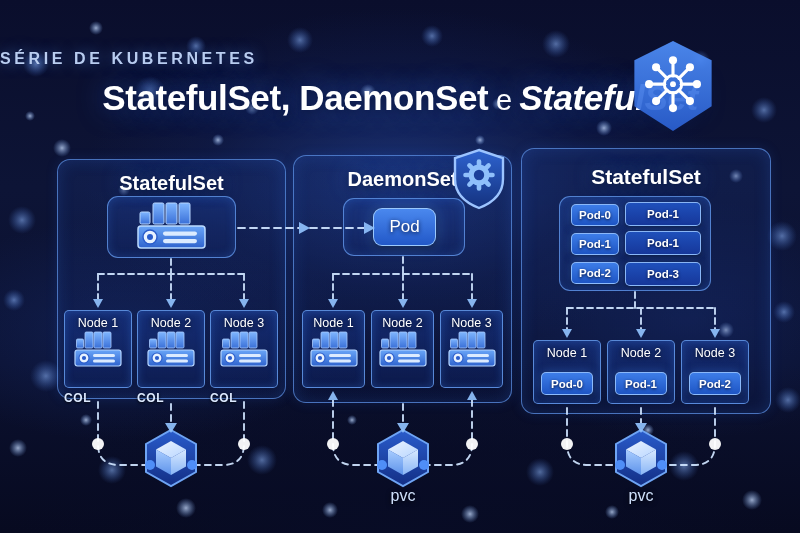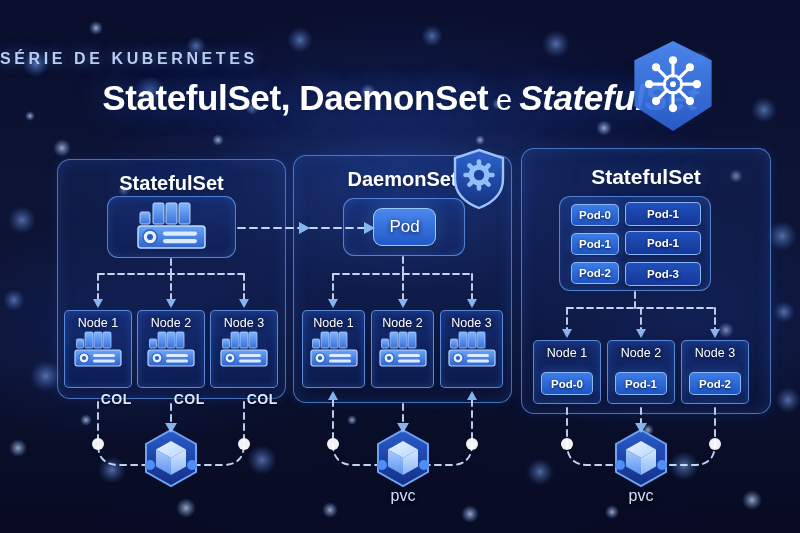--- a/index.html
+++ b/index.html
@@ -98,22 +98,22 @@
     border-radius:9px;
     border:1.6px solid rgba(160,205,255,.95);
     background:linear-gradient(180deg,#4a88ee 0%,#2258c8 100%);
     box-shadow:0 2px 8px rgba(0,0,0,.55), 0 0 14px rgba(80,150,255,.55);
     display:flex; align-items:center; justify-content:center;
     color:#fff; font-weight:400; font-size:17px;
     text-shadow:0 1px 4px rgba(4,14,46,.95);
   }
   
   .coltag {
-    position:absolute; text-align:right;
-    color:#dce9ff; font-size:14px; font-weight:700; letter-spacing:.6px;
+    position:absolute; text-align:left;
+    color:#dce9ff; font-size:12px; font-weight:700; letter-spacing:.6px;
     text-shadow:0 1px 3px rgba(0,0,0,.9);
   }
   
   .pvclabel {
     position:absolute; text-align:center;
     color:#cfe0fb; font-size:16px; font-weight:400;
     text-shadow:0 1px 5px rgba(0,0,0,.85);
   }
   
   #ds-shield { position:absolute; left:451px; top:148px; width:56px; height:62px; }

